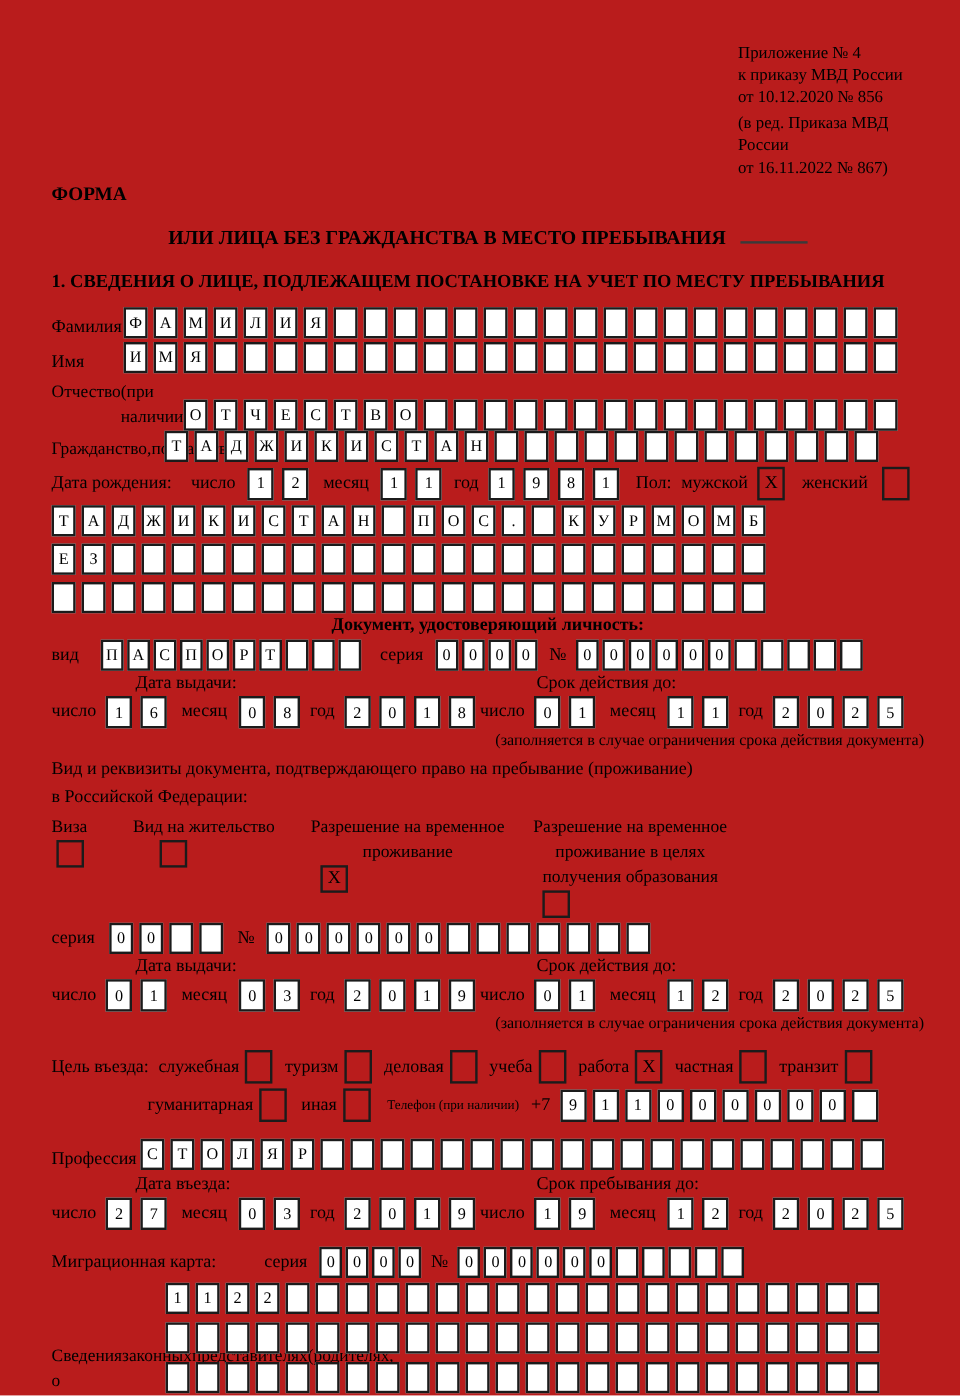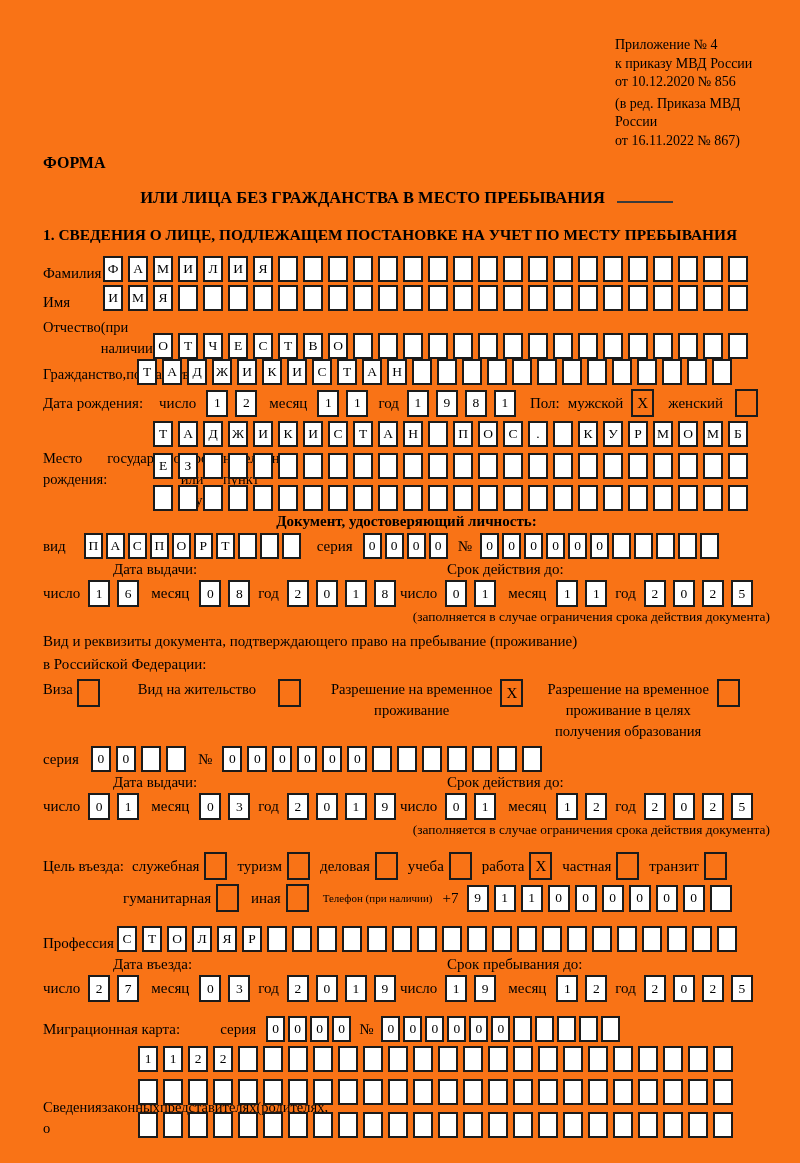--- a/index.html
+++ b/index.html
@@ -1,19 +1,19 @@
 <!DOCTYPE html>
 <html><head>
 <meta charset="utf-8">
 <style>
   * { box-sizing: border-box; }
   html,body { margin:0; padding:0; background:#fff; }
   .page {
     position:relative; width:800px; height:1163px; overflow:hidden;
-    background:#f97316; color:#000;
+    background:#b91c1c; color:#000;
     font-family:"Liberation Serif","DejaVu Serif",serif;
     font-size:15px; padding:36px 30px 0 43px;
   }
   
   .hdr { margin-left:572px; font-size:14px; line-height:18.5px; }
   .hdr .amend { margin-top:3px; }
   .forma { font-weight:700; font-size:16px; margin-top:4px; }
   
   .title { margin-top:15px; text-align:center; font-weight:700; font-size:16.5px; line-height:22px; }
   .blank { display:inline-block; width:56px; border-bottom:2.5px solid #3a3a3a; margin-left:12px; }
@@ -50,21 +50,21 @@
   .dp-head { font-size:15px; line-height:17px; }
   .dp-head.hl { margin-left:70px; }
   .dp-head.hr { margin-left:47px; }
   .dp-line { display:flex; align-items:center; margin-top:2px; }
   .note { font-size:13.4px; text-align:right; margin-top:2px; }
   .doc-head { text-align:center; font-weight:700; margin-top:2px; font-size:15px; }
   .intro { margin-top:7px; line-height:18px; }
   .intro2 { margin-top:5px; line-height:18px; }
   
   .opts { display:flex; align-items:flex-start; margin-top:6px; }
-  .opt { display:flex; align-items:flex-start; }
+  .opt { display:flex; align-items:flex-start;flex-direction:column; }
   .opt-lines { text-align:center; line-height:21px; font-size:14.6px; }
   .opt .cb { margin-left:8px; margin-top:0; }
   
   .p-opt { display:inline-flex; align-items:center; }
   .p-opt .cb { margin-left:5px; }
   .ml8{margin-left:8px;} .ml10{margin-left:10px;} .ml12{margin-left:12px;} .ml14{margin-left:14px;} .ml16{margin-left:16px;} .ml18{margin-left:18px;}
   .mt3{margin-top:3px;} .mt4{margin-top:4px;} .mt6{margin-top:14px;} .mt12{margin-top:12px;}
 </style>
 </head>
 <body>
@@ -236,26 +236,20 @@
         <span class="cell">1</span>
       </span>
     <span class="ml14">Пол:</span>
     <span class="ml8">мужской</span>
     <span class="cb ml8">X</span>
     <span class="ml14">женский</span>
     <span class="cb ml12"></span>
   </div>
 
   <div class="frow mt4">
-    <div class="lblcol w110">
-      <div>Место рождения:</div>
-      <div>государство</div>
-      <div>город или другой</div>
-      <div>населенный пункт</div>
-    </div>
     <div class="rowstack">
       <div class="cells">
           <span class="cell">Т</span>
           <span class="cell">А</span>
           <span class="cell">Д</span>
           <span class="cell">Ж</span>
           <span class="cell">И</span>
           <span class="cell">К</span>
           <span class="cell">И</span>
           <span class="cell">С</span>

